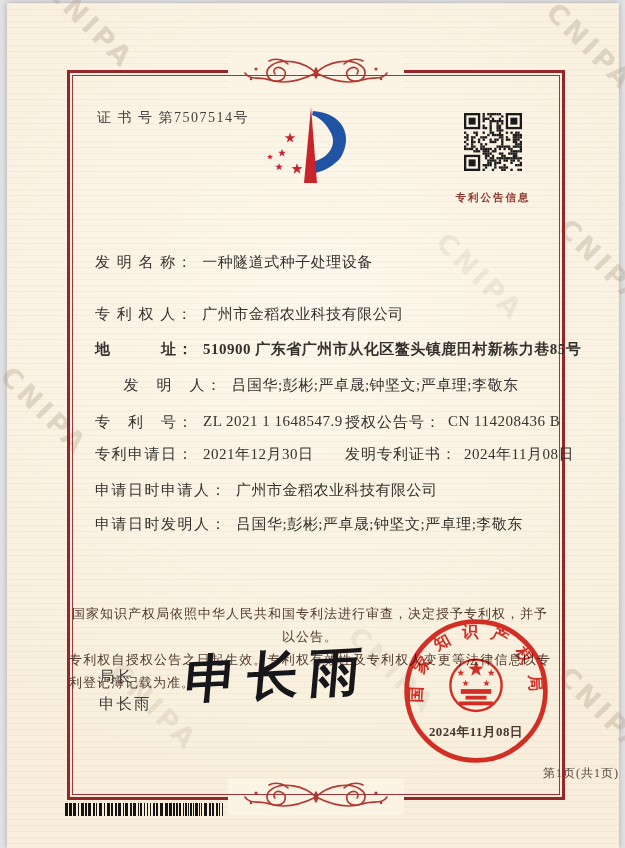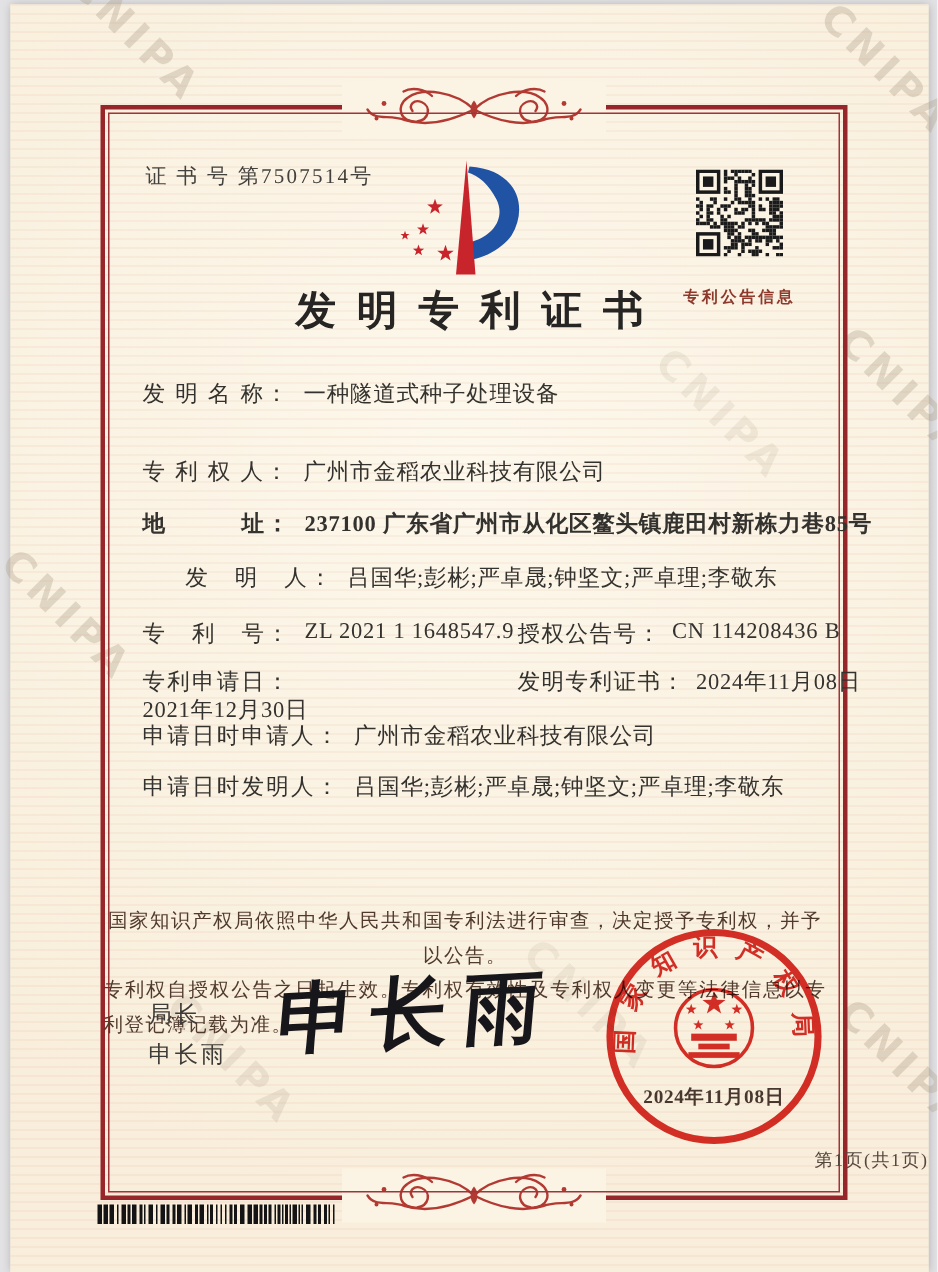--- a/index.html
+++ b/index.html
@@ -329,47 +329,46 @@
           <rect x="41.4" y="0" width="16.099999999999998" height="16.099999999999998" fill="#1a1a1a"></rect>
           <rect x="43.699999999999996" y="2.3" width="11.5" height="11.5" fill="#fbf3e4"></rect>
           <rect x="46" y="4.6" width="6.8999999999999995" height="6.8999999999999995" fill="#1a1a1a"></rect>
           <rect x="0" y="41.4" width="16.099999999999998" height="16.099999999999998" fill="#1a1a1a"></rect>
           <rect x="2.3" y="43.699999999999996" width="11.5" height="11.5" fill="#fbf3e4"></rect>
           <rect x="4.6" y="46" width="6.8999999999999995" height="6.8999999999999995" fill="#1a1a1a"></rect>
         </svg>
       <div class="qr-caption">专利公告信息</div>
     </div>
 
-    <div class="title">发明专利证书</div>
 
     <div class="field-row" style="top:250px;">
       <span class="lbl">发 明 名 称：</span>
       <span class="val">一种隧道式种子处理设备</span>
     </div>
     <div class="field-row" style="top:302px;">
       <span class="lbl">专 利 权 人：</span>
       <span class="val">广州市金稻农业科技有限公司</span>
     </div>
     <div class="field-row" style="top:337px;font-weight:bold;">
       <span class="lbl">地　　　址：</span>
-      <span class="val">237100 广东省广州市从化区鳌头镇鹿田村新栋力巷85号</span>
+      <span class="val">510900 广东省广州市从化区鳌头镇鹿田村新栋力巷85号</span>
     </div>
     <div class="field-row" style="top:373px;justify-content:center;">
       <span class="lbl">发　明　人：</span>
       <span class="val">吕国华;彭彬;严卓晟;钟坚文;严卓理;李敬东</span>
     </div>
     <div class="field-row" style="top:410px;">
       <span class="lbl">专　利　号：</span>
       <span class="val">ZL 2021 1 1648547.9</span>
       <span class="col2">
         <span class="lbl">授权公告号：</span>
         <span class="val">CN 114208436 B</span>
       </span>
     </div>
-    <div class="field-row" style="top:442px;flex-direction:column;">
+    <div class="field-row" style="top:442px;">
       <span class="lbl">专利申请日：</span>
       <span class="val">2021年12月30日</span>
       <span class="col2">
         <span class="lbl">发明专利证书：</span>
         <span class="val">2024年11月08日</span>
       </span>
     </div>
     <div class="field-row" style="top:478px;">
       <span class="lbl">申请日时申请人：</span>
       <span class="val">广州市金稻农业科技有限公司</span>

